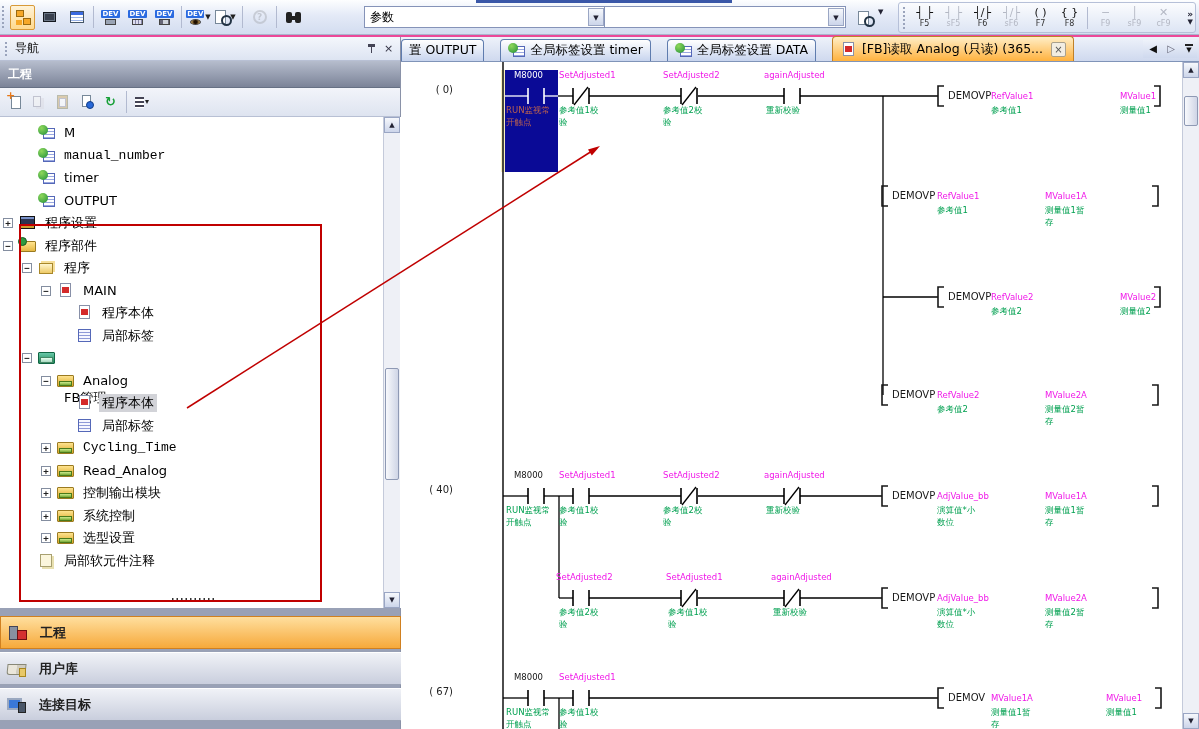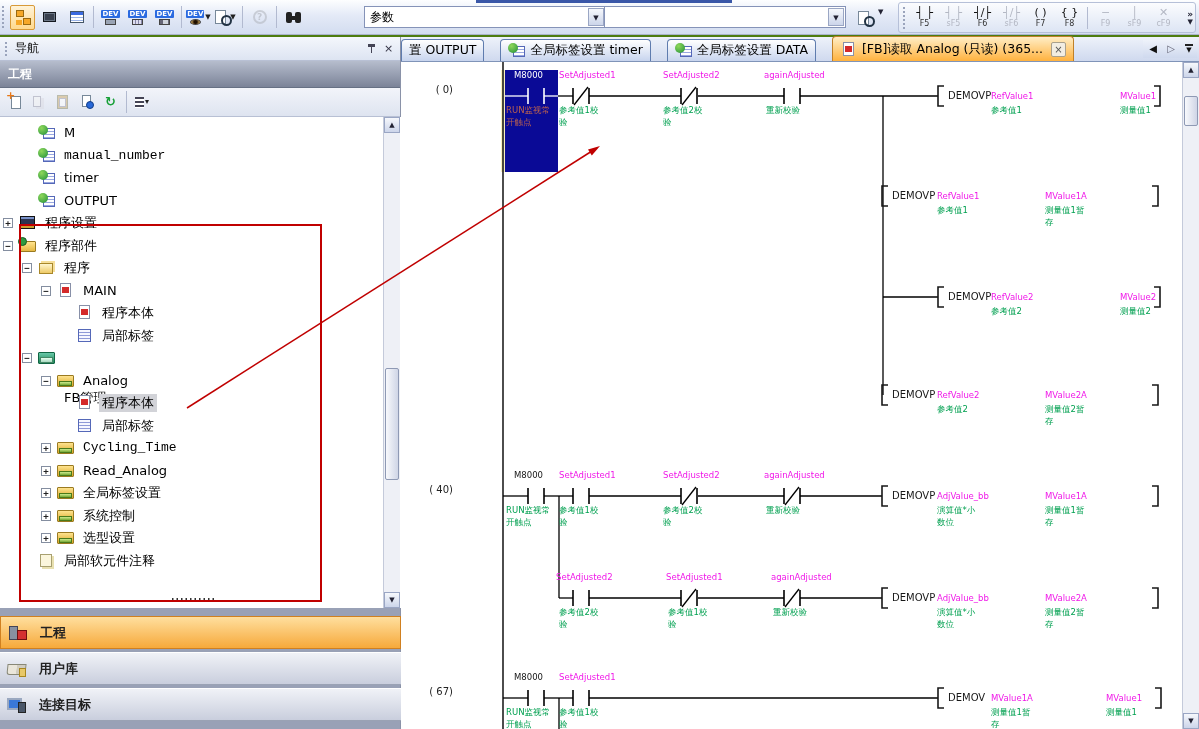--- a/index.html
+++ b/index.html
@@ -1,17 +1,17 @@
 <!DOCTYPE html>
 <html><head>
 <meta charset="utf-8">
 <style>
   *{margin:0;padding:0;box-sizing:border-box}
   html,body{width:1199px;height:729px;overflow:hidden;font-family:"DejaVu Sans",sans-serif}
-  #root{position:relative;width:1199px;height:729px;background:#4d7c0f}
+  #root{position:relative;width:1199px;height:729px;background:#ec4899}
 
   
   #toolbar{position:absolute;left:0;top:0;width:1199px;height:35px;
     background:linear-gradient(#fdfeff,#e4eaf7 45%,#d3ddf0);border-bottom:1px solid #aab4cc;display:flex;align-items:center}
   .grip{width:5px;height:22px;margin:0 2px;border-left:2px dotted #9aa4bc}
   .tbtn{width:25px;height:25px;margin:0 1px;border:1px solid transparent;border-radius:2px;
     display:flex;align-items:center;justify-content:center;position:relative}
   .tbtn.pressed{border-color:#d89a38;background:linear-gradient(#fff3d8,#ffd98e)}
   .tbtn.disabled{opacity:.55}
   .tsep{width:1px;height:22px;background:#b2bad0;margin:0 3px}
@@ -349,21 +349,21 @@
           <span class="tlbl" style="left: 80px; font-family: Liberation Mono, monospace;">Cycling_Time</span>
         </div>
         <div class="trow">
           <span class="exp" style="left: 41px;">+</span>
           <span class="ticon t-fb-item" style="left: 57px;"></span>
           <span class="tlbl" style="left: 80px;">Read_Analog</span>
         </div>
         <div class="trow">
           <span class="exp" style="left: 41px;">+</span>
           <span class="ticon t-fb-item" style="left: 57px;"></span>
-          <span class="tlbl" style="left: 80px;">全局标签设置</span>
+          <span class="tlbl" style="left: 80px;">控制输出模块</span>
         </div>
         <div class="trow">
           <span class="exp" style="left: 41px;">+</span>
           <span class="ticon t-fb-item" style="left: 57px;"></span>
           <span class="tlbl" style="left: 80px;">系统控制</span>
         </div>
         <div class="trow">
           <span class="exp" style="left: 41px;">+</span>
           <span class="ticon t-fb-item" style="left: 57px;"></span>
           <span class="tlbl" style="left: 80px;">选型设置</span>

